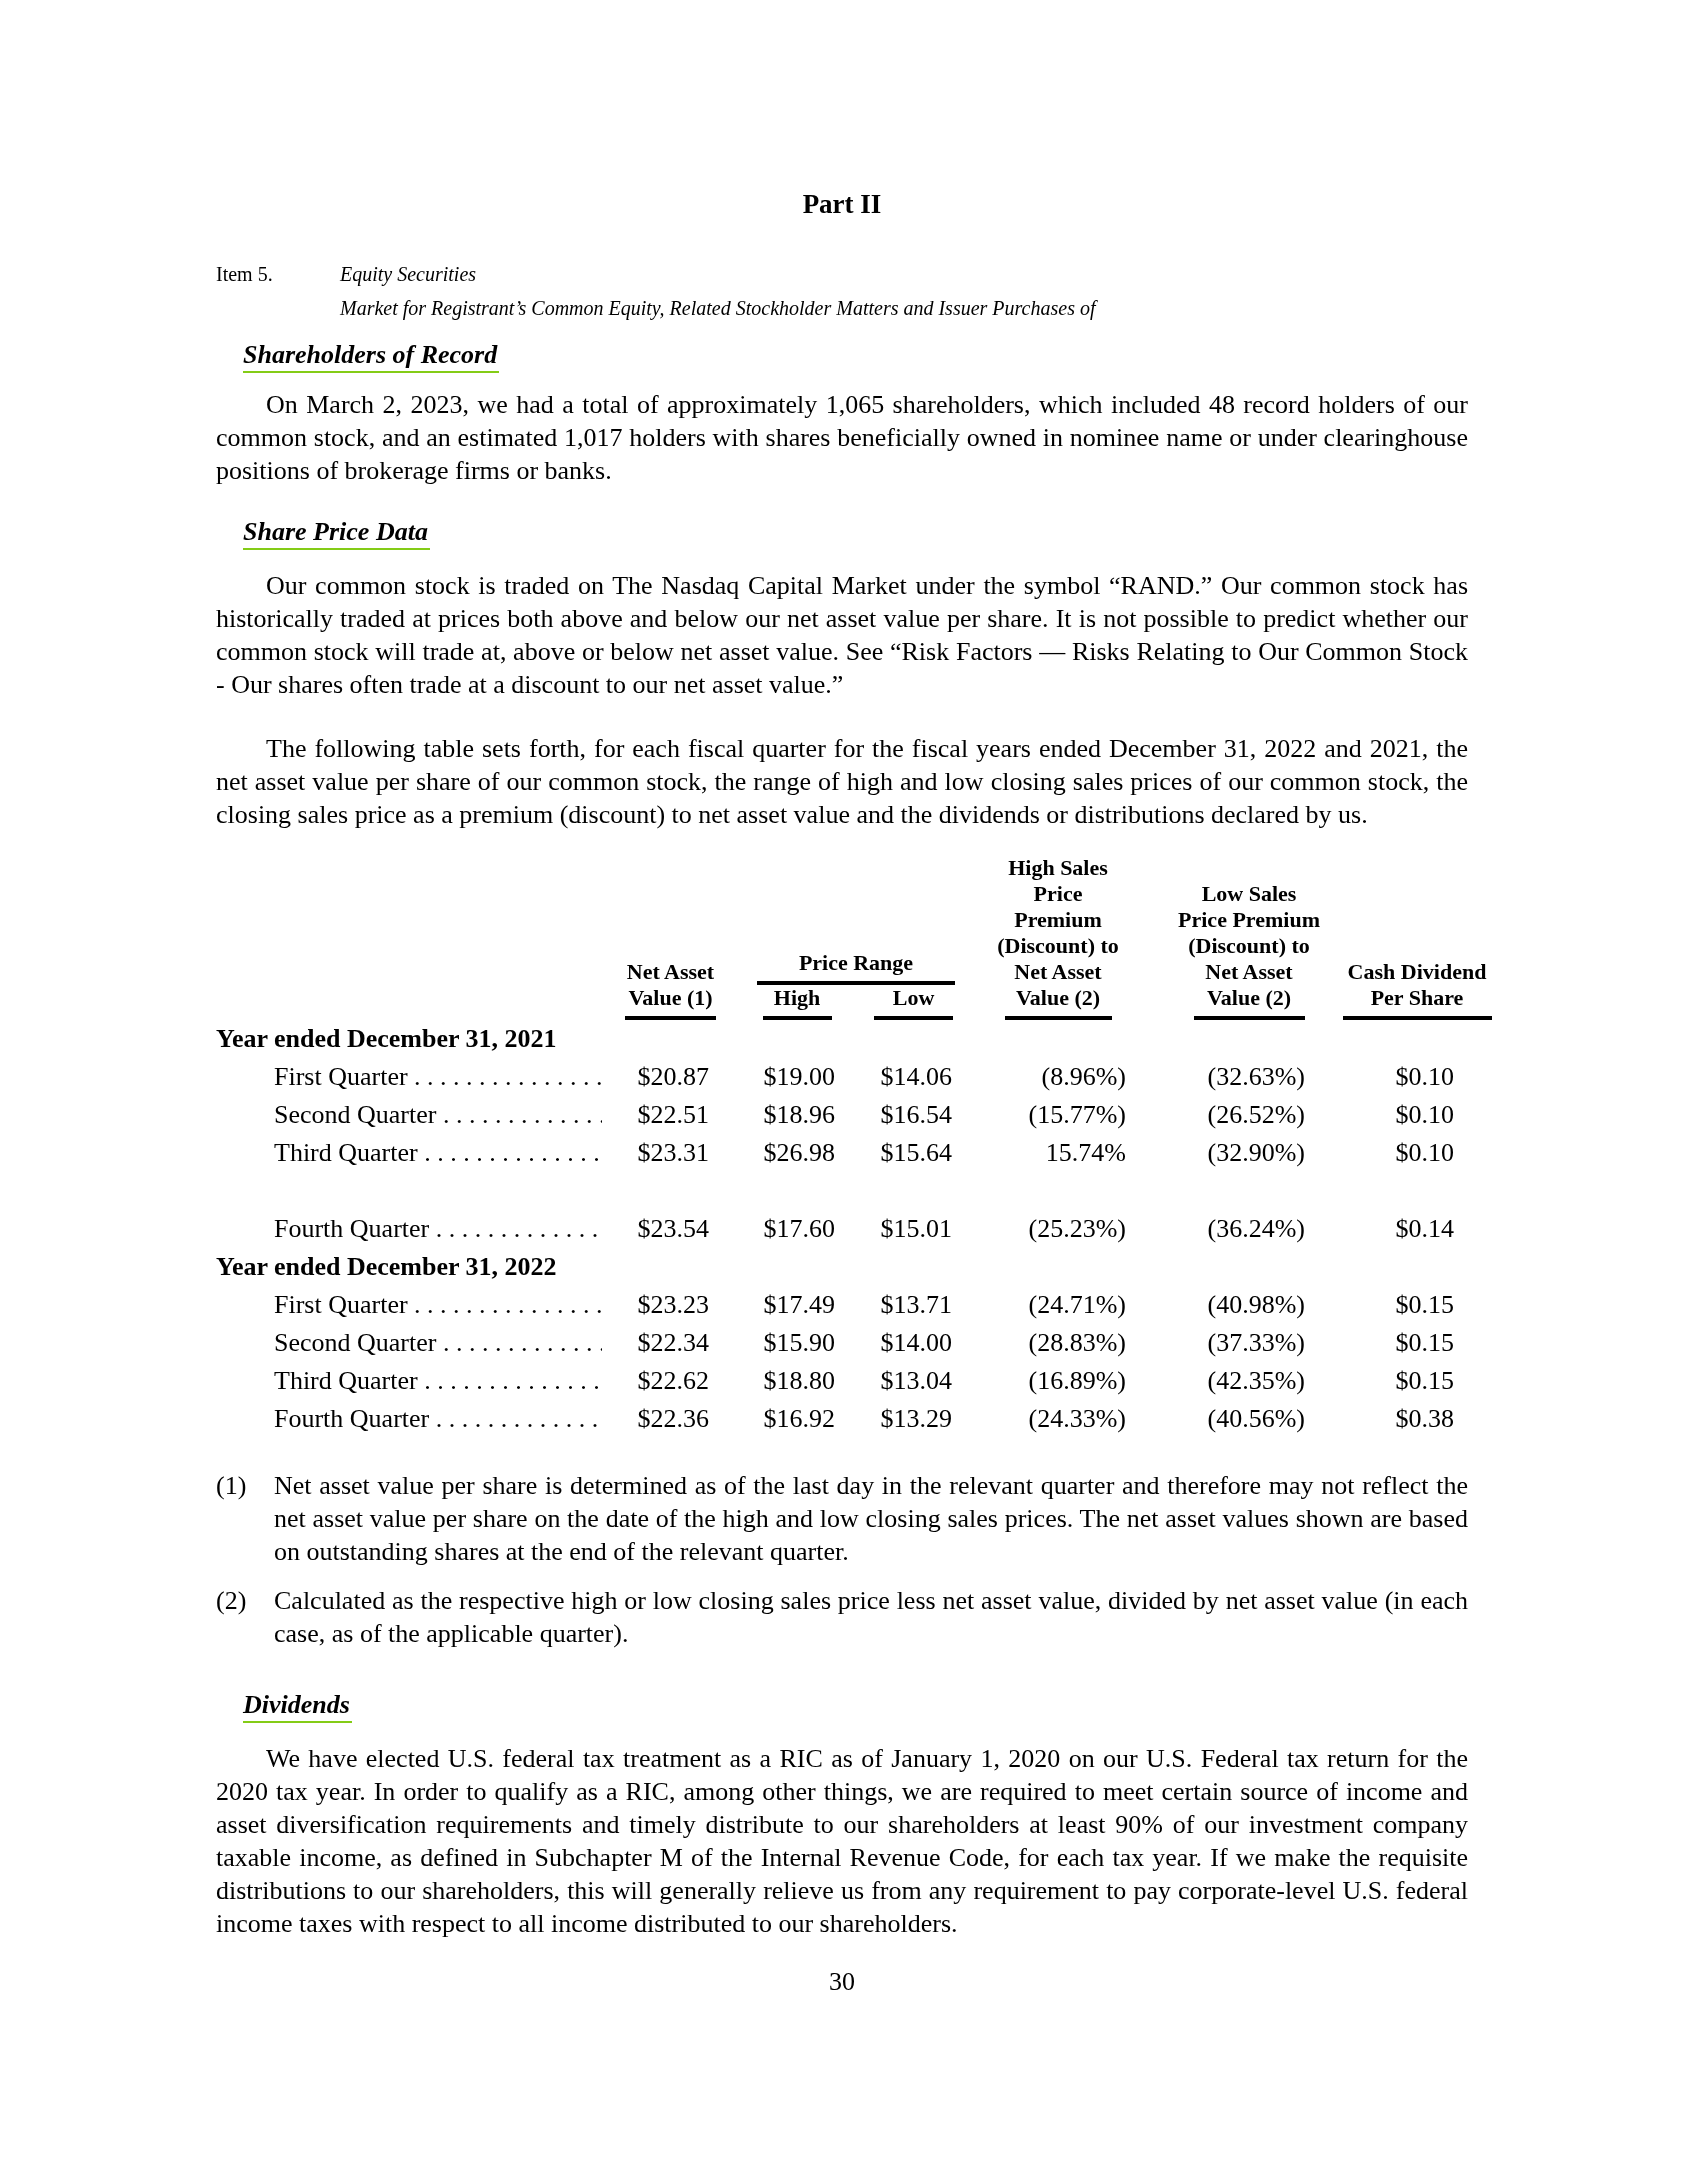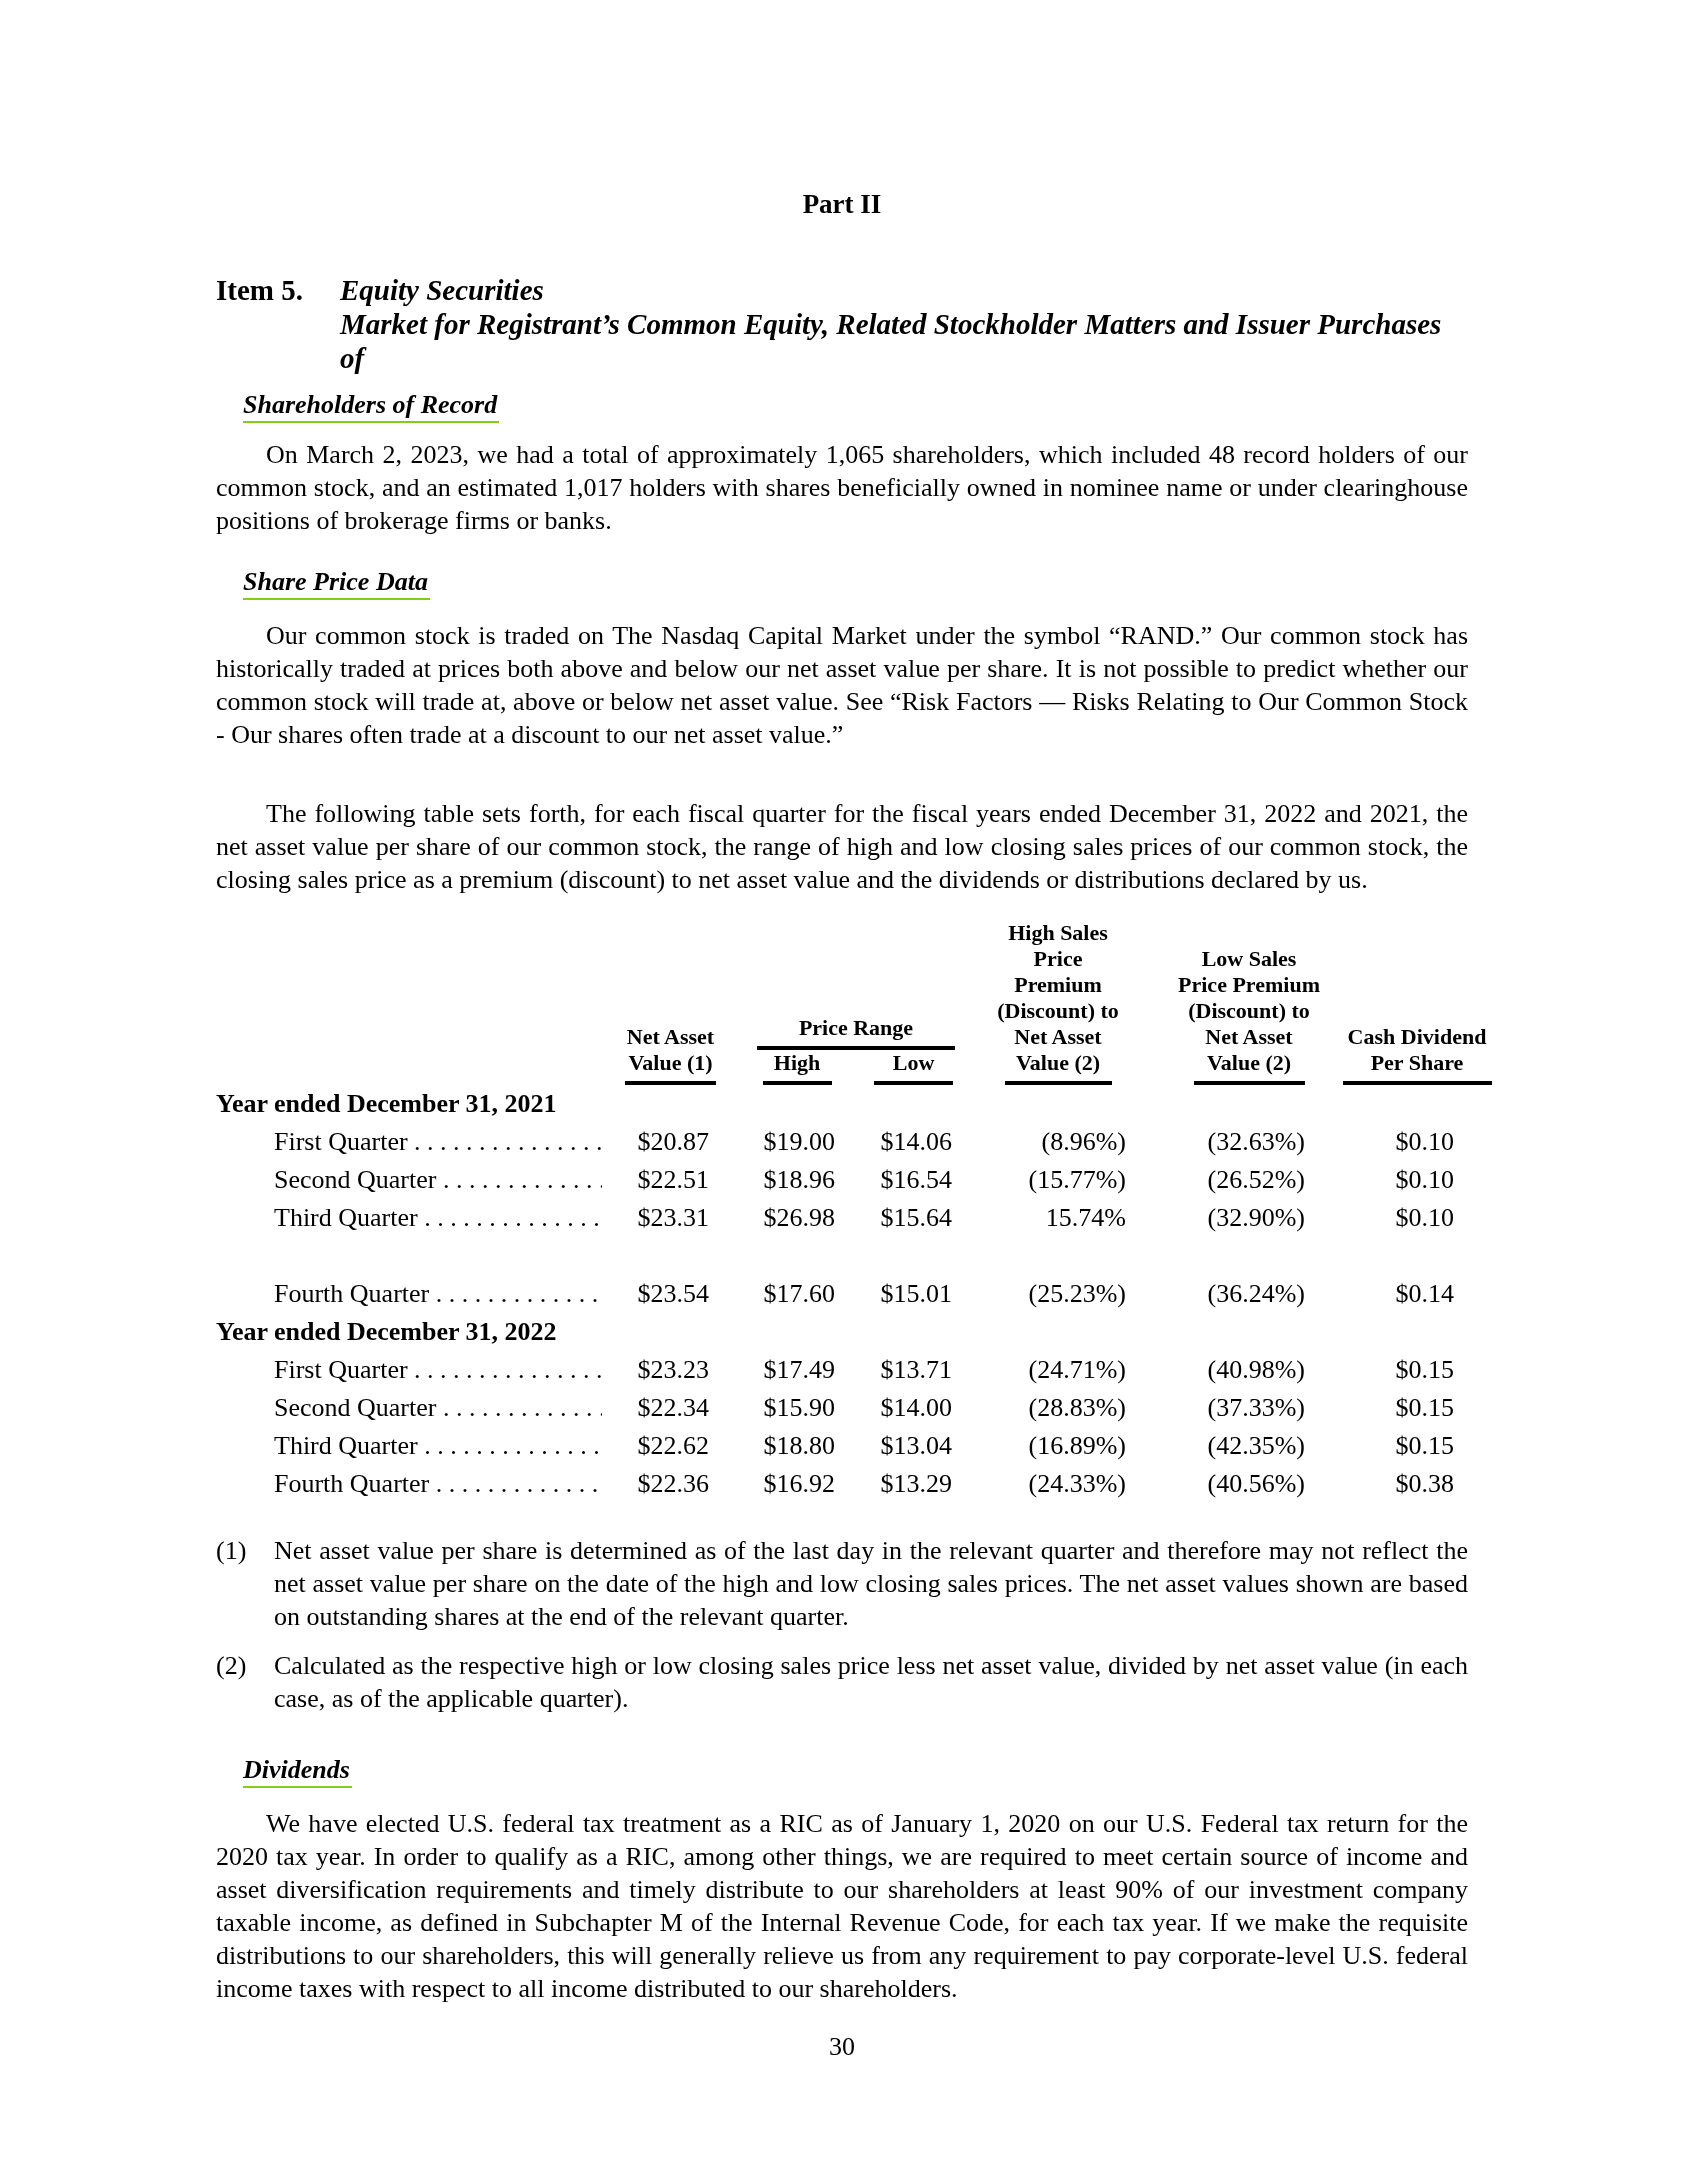--- a/index.html
+++ b/index.html
@@ -12,43 +12,43 @@
     font-family:"Liberation Serif","DejaVu Serif",serif;
     padding:188px 215px 0 216px;
     overflow:hidden;
   }
   .part-title {
     text-align:center;
     font-size:27px; font-weight:bold; line-height:33px;
   }
   .item-block {
     display:flex;
-    margin-top:52px;
-    font-size:29px; font-weight:bold; line-height:34px;
+    margin-top:36px;
+    font-size:20px; font-weight:normal; line-height:34px;
   }
   .item-label { width:124px; flex:0 0 124px; }
   .item-title { font-style:italic; }
   .sec-heading-row { margin-left:27px; }
   .sec-heading {
     display:inline-block;
     font-size:26px; font-weight:bold; font-style:italic; line-height:31px;
     border-bottom:2px solid #84cc16;
     padding:0 2px 1px 0;
   }
   .mt14 { margin-top:14px; }
   .mt29 { margin-top:29px; }
   .mt39 { margin-top:39px; }
   .body-para {
     font-size:26px; line-height:33px;
     text-align:justify;
     text-indent:50px;
   }
   .p1 { margin-top:15px; }
   .p2 { margin-top:19px; }
-  .p3 { margin-top:46px; }
+  .p3 { margin-top:31px; }
   .p4 { margin-top:19px; }
 
   
   .tbl { margin-top:24px; width:1238px; }
   .thead {
     display:grid;
     grid-template-columns:386px 107px 243px 174px 179px 149px;
     align-items:end;
     font-size:22px; font-weight:bold; line-height:26px;
     white-space:nowrap;

